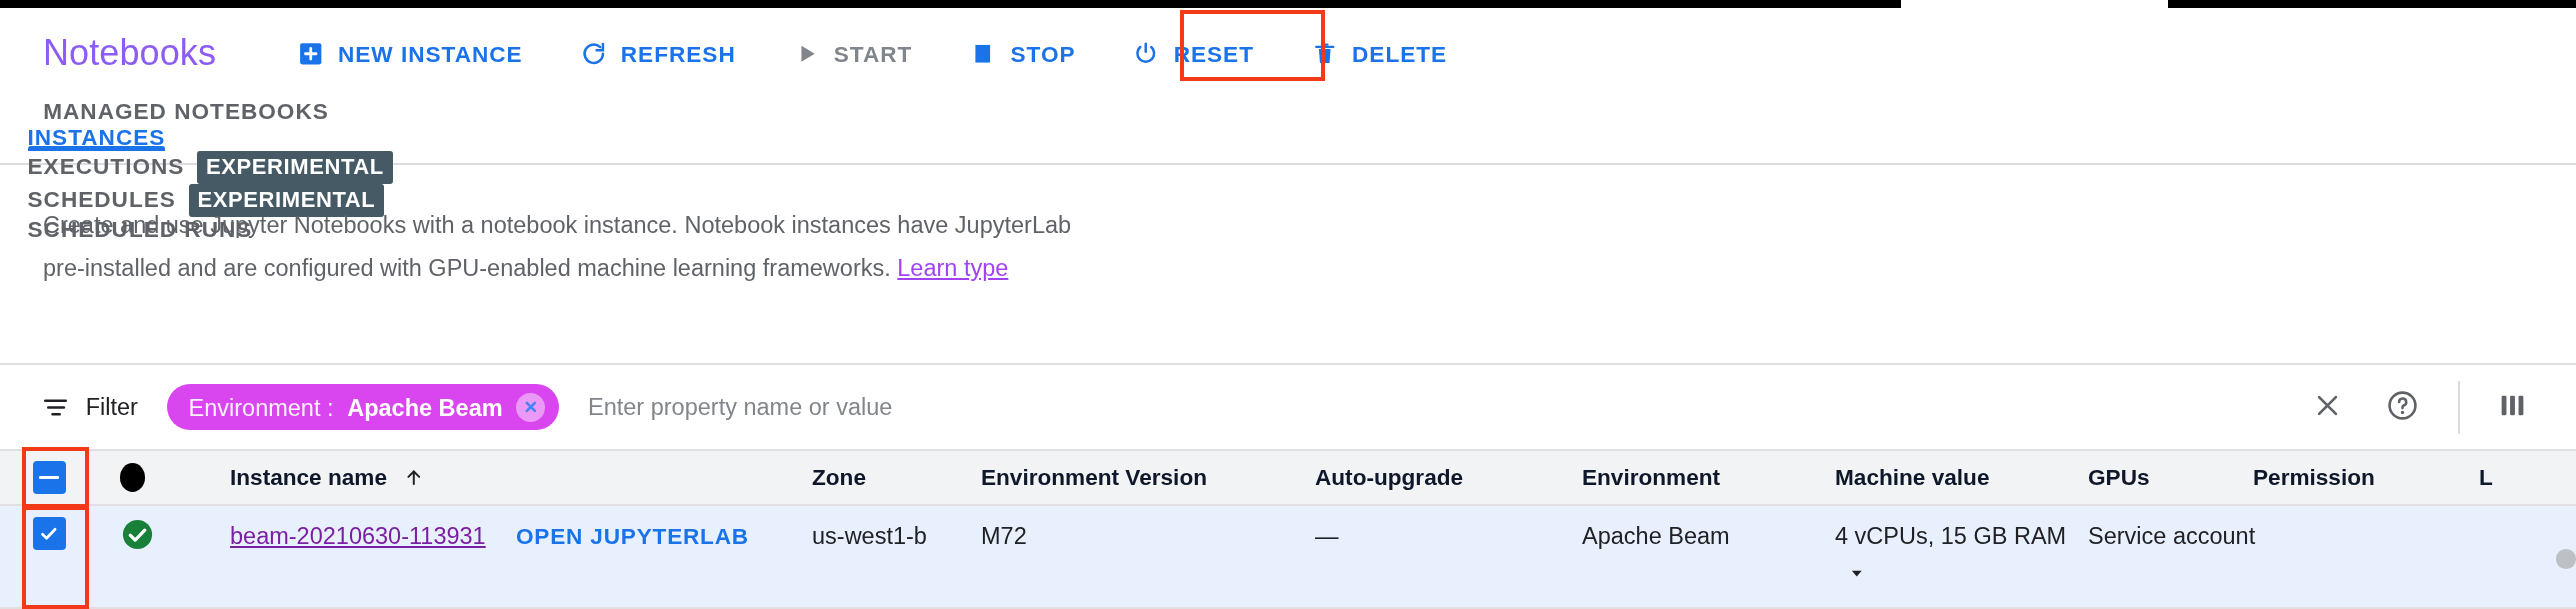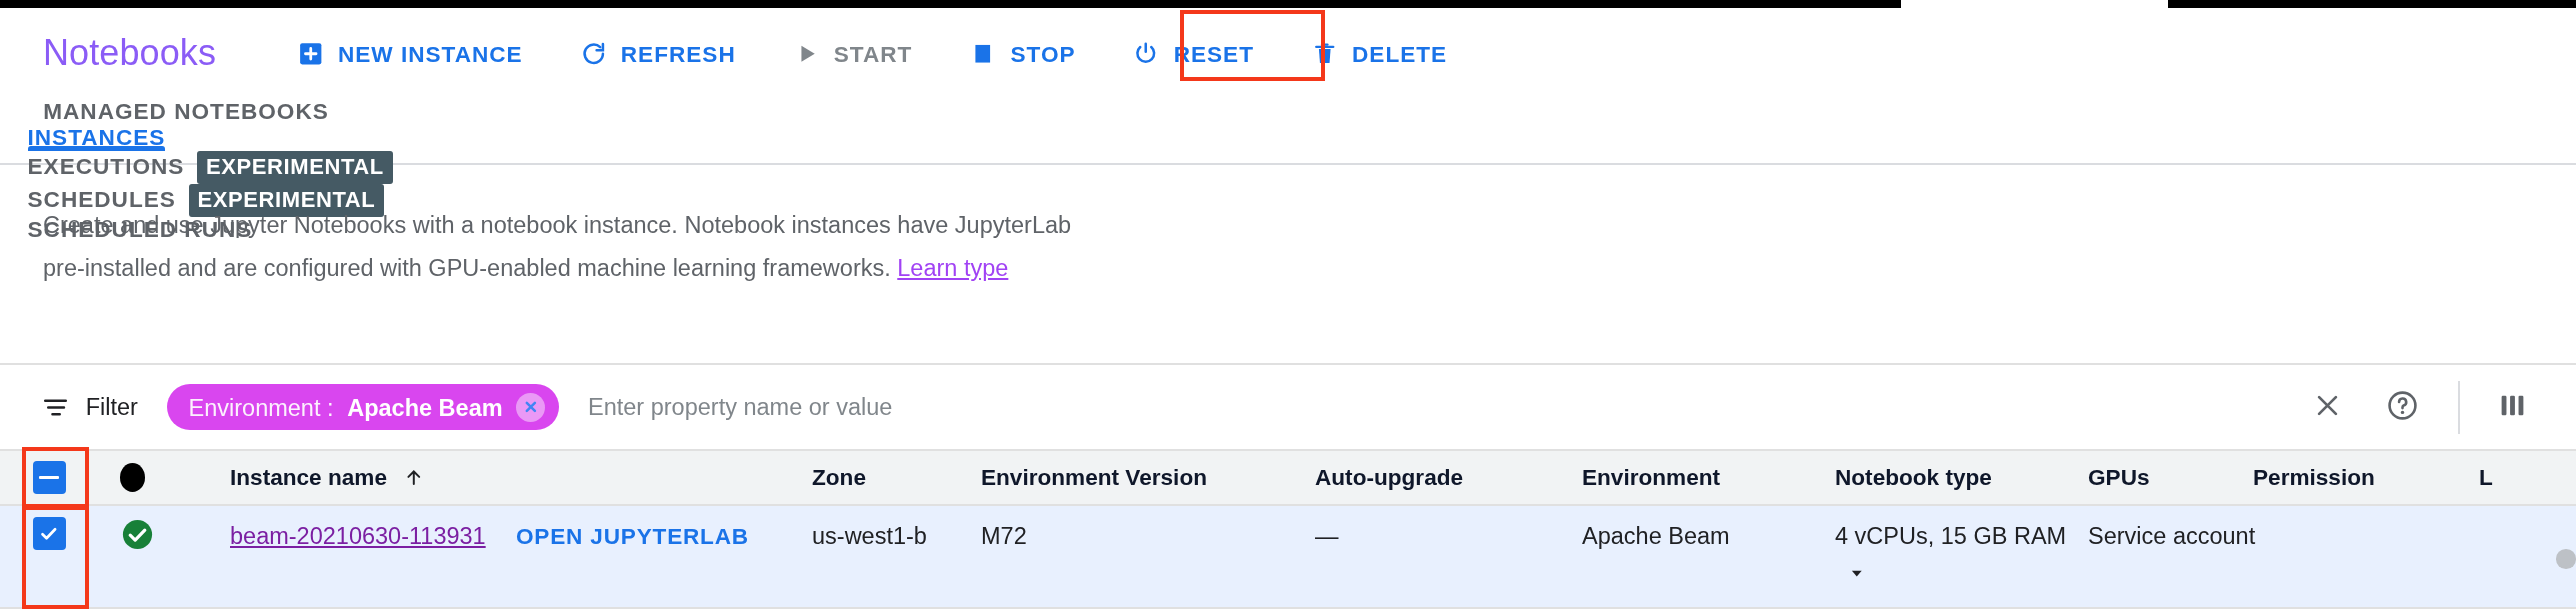--- a/index.html
+++ b/index.html
@@ -388,21 +388,21 @@
           <svg width="21.6" height="21.6" viewBox="0 0 24 24" stroke="#202124" stroke-width="2.2" stroke-linecap="round" fill="none">
               <path d="M12 19V5M6 11l6-6 6 6"></path>
             </svg>
         </span>
       </div>
       <div class="cell c-jlab"></div>
       <div class="cell c-zone">Zone</div>
       <div class="cell c-envver">Environment Version</div>
       <div class="cell c-auto">Auto-upgrade</div>
       <div class="cell c-env">Environment</div>
-      <div class="cell c-mach">Notebook type</div>
+      <div class="cell c-mach">Machine value</div>
       <div class="cell c-gpu">GPUs</div>
       <div class="cell c-perm">Permission</div>
       <div class="cell c-last">L</div>
     </div>
 
     <div class="trow tbody-row">
       <div class="cell c-check">
         <span class="chk">
           <svg width="21.6" height="21.6" viewBox="0 0 24 24" fill="none" stroke="#fff" stroke-width="3" stroke-linecap="round" stroke-linejoin="round">
               <path d="M5 12.5l4.5 4.5L19 7"></path>

